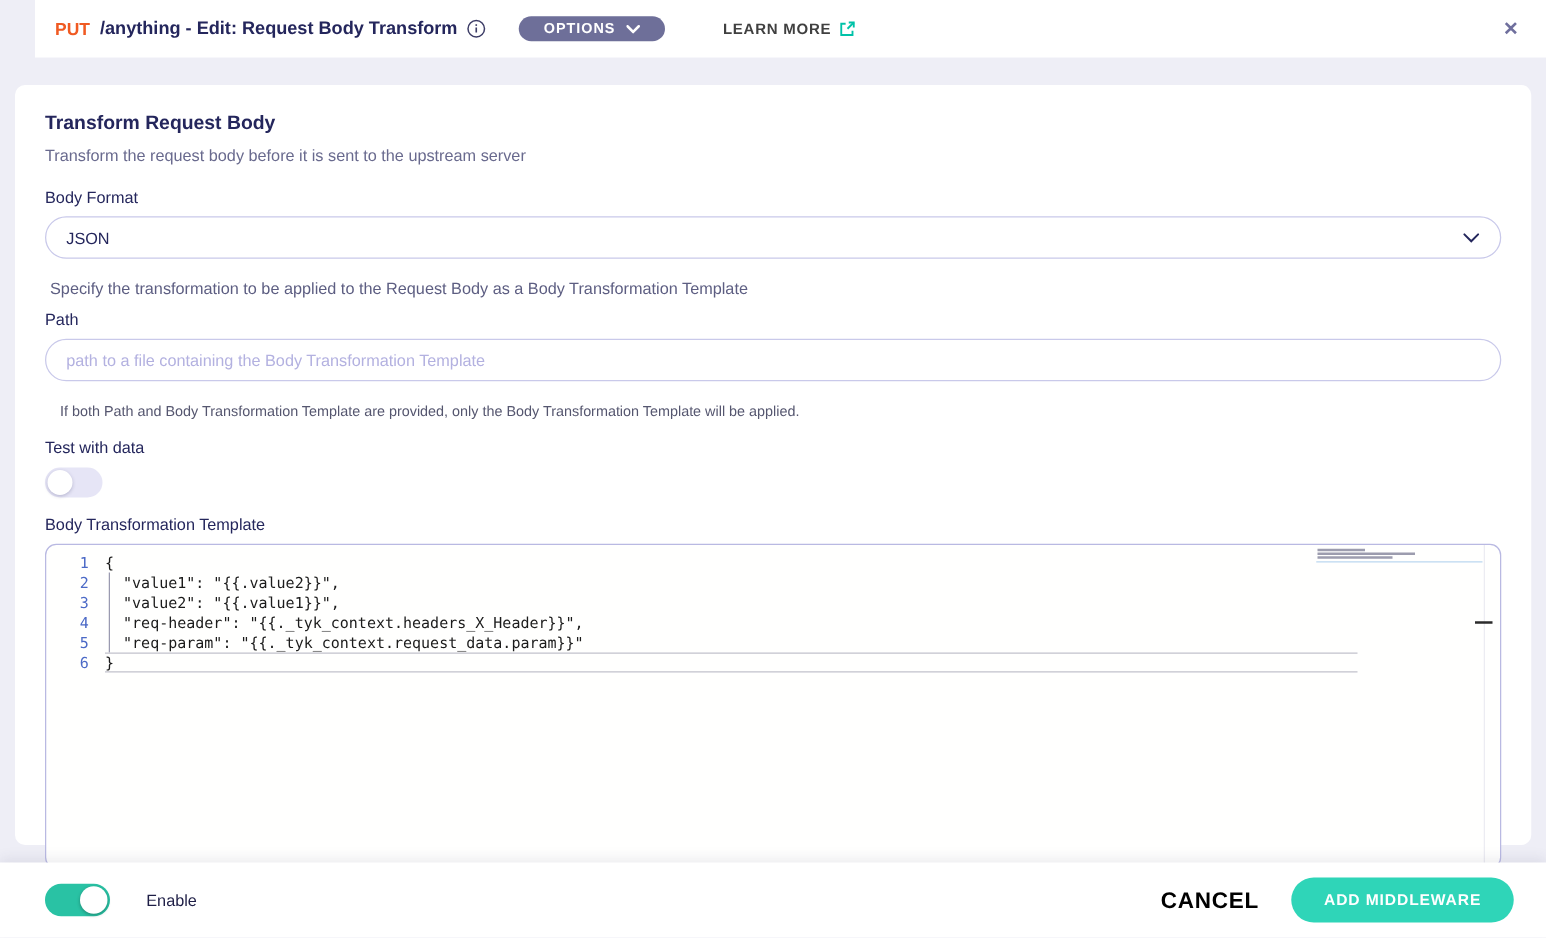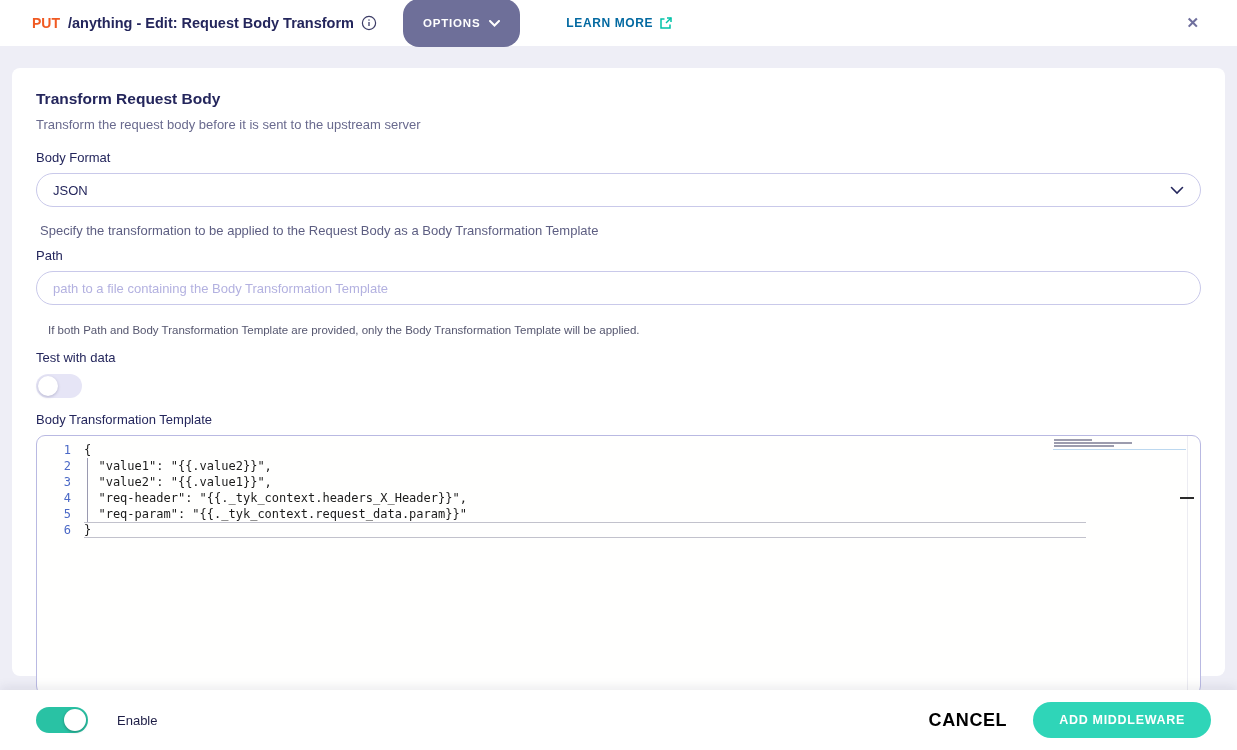--- a/index.html
+++ b/index.html
@@ -8,34 +8,34 @@
     font-family:"Liberation Sans", sans-serif;
     background:#eeeef6;
     color:#24265c;
     display:flex; flex-direction:column;
     overflow:hidden;
   }
 
   
   .topbar {
     height:46px; background:#ffffff; flex:0 0 46px;
-    display:flex; align-items:center; padding:0 32px;
+    display:flex; align-items:center; padding:0 16px;margin-left:28px;
   }
   .method { color:#f05a22; font-weight:bold; font-size:14px; margin-right:8px; }
   .top-title { font-size:14.5px; font-weight:bold; color:#24265c;text-align:right; }
   .info-icon { margin-left:7px; display:inline-flex; align-items:center; }
   .options-btn {
     margin-left:26px; background:#6e6f99; color:#fff; border:none;
-    border-radius:16px; height:48px; padding:0 20px;
+    border-radius:16px; height:20px; padding:0 20px;
     font-family:"Liberation Sans", sans-serif;
     font-size:11.5px; font-weight:bold; letter-spacing:0.8px;
     display:flex; align-items:center; gap:9px; cursor:pointer;
   }
   .learn-more {
-    margin-left:46px; color:#0369a1; font-size:12px; font-weight:bold;
+    margin-left:46px; color:#404040; font-size:12px; font-weight:bold;
     letter-spacing:0.6px; text-decoration:none; display:flex; gap:6px;
   }
   .close-x {
     margin-left:auto; color:#6f6f9d; font-size:15px; font-weight:bold;
     cursor:pointer; padding:4px 6px;
   }
 
   
   .main { flex:1 1 auto; padding:22px 12px 14px 12px; }
   .panel {

